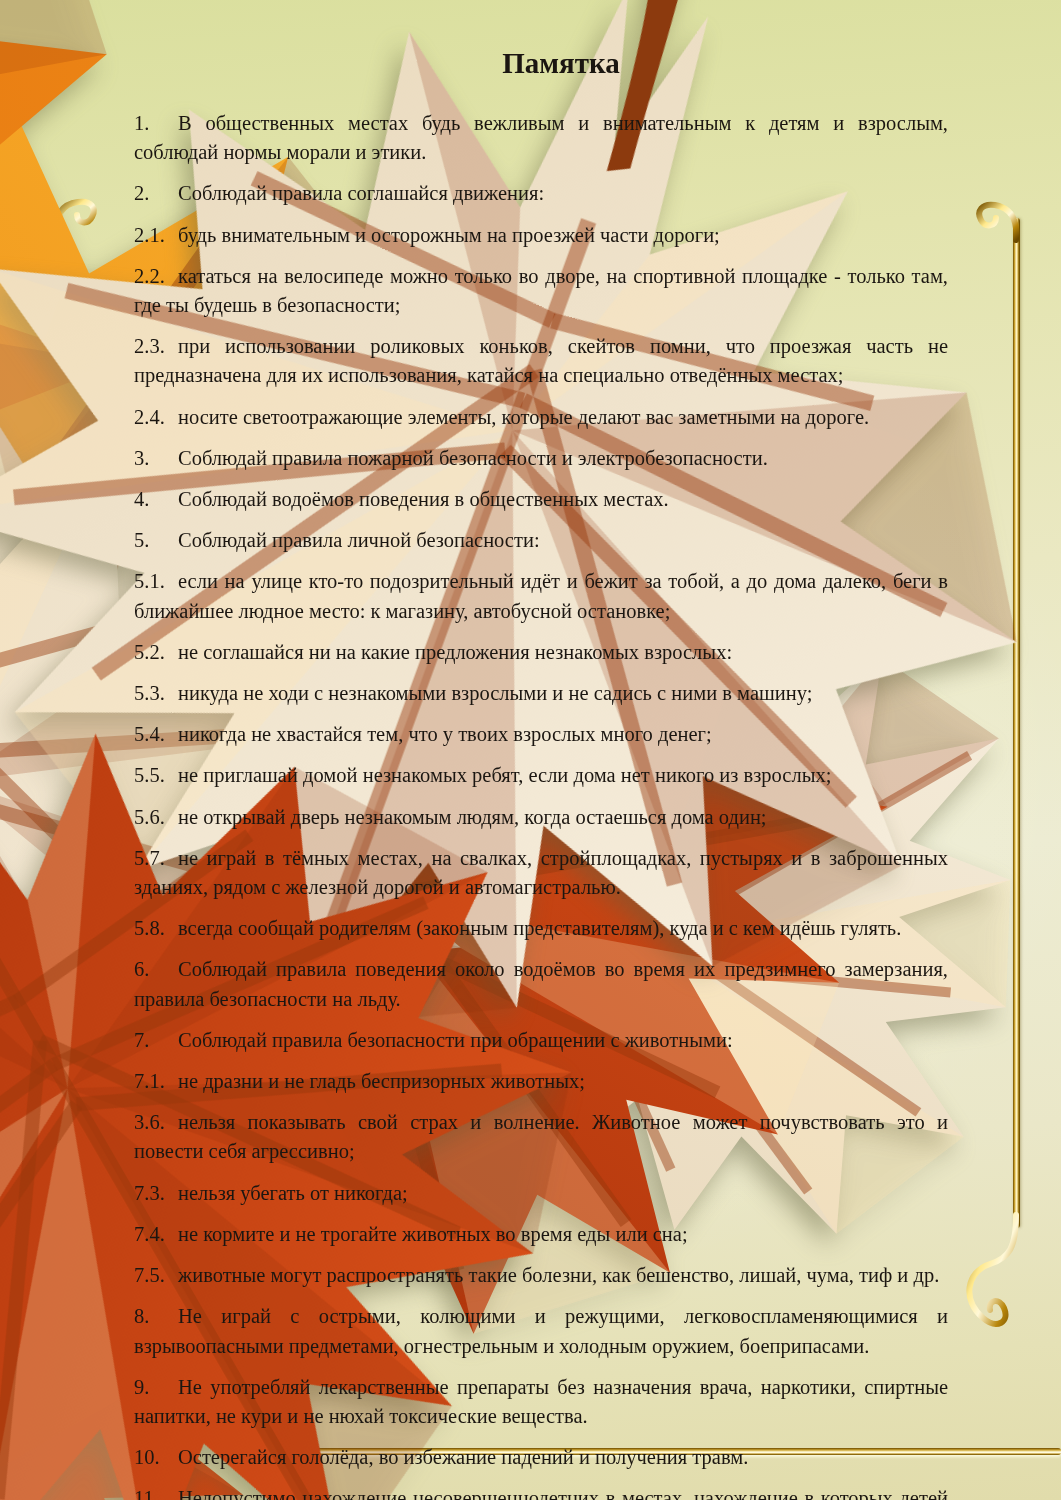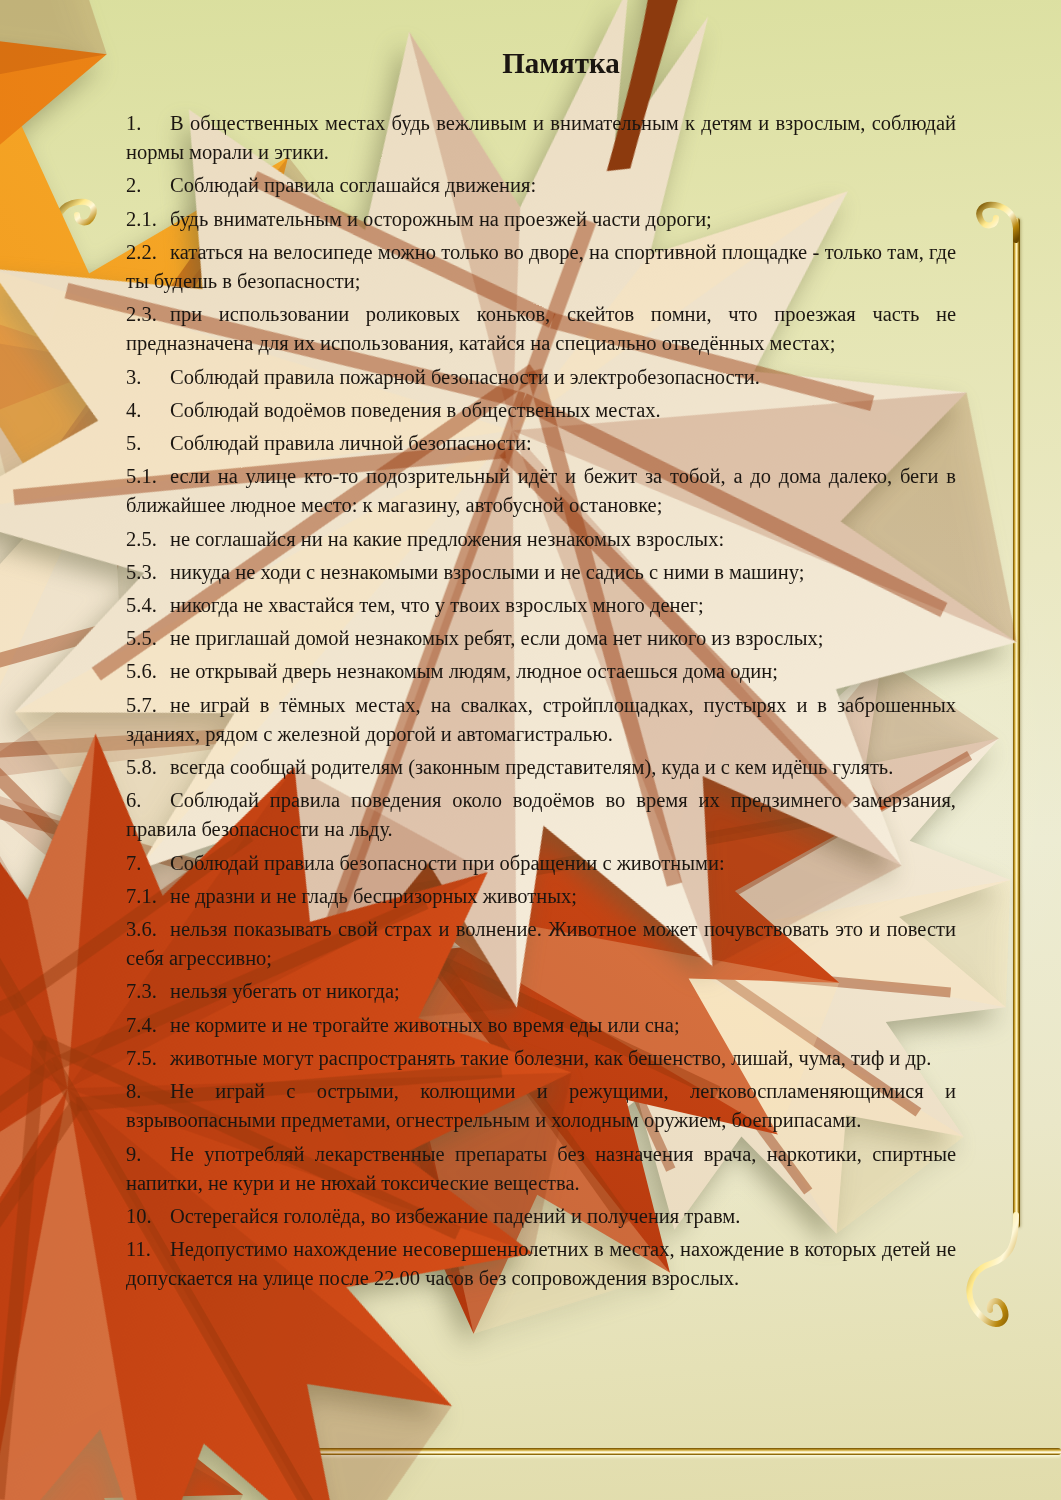--- a/index.html
+++ b/index.html
@@ -34,21 +34,21 @@
   }
   .title{
     text-align:center;
     padding-left:40px;
     font-weight:bold;
     font-size:29px;
     line-height:43px;
     margin:0 0 24px 0;
   }
   .rules p.rule{
-    margin:4px;
+    margin:12px;
     font-size:20.5px;
     line-height:29.2px;
     text-align:justify;
   }
   .rules .num{display:inline-block;width:44px;}
 </style>
 </head>
 <body>
 
 <div class="page">
@@ -201,29 +201,30 @@
   <div class="content">
     <h1 class="title">
       <div>Памятка</div>
     </h1>
     <div class="rules">
         <p class="rule"><span class="num">1.</span><span>В общественных местах будь вежливым и внимательным к детям и взрослым, соблюдай нормы морали и этики.</span></p>
         <p class="rule"><span class="num">2.</span><span>Соблюдай правила соглашайся движения:</span></p>
         <p class="rule"><span class="num">2.1.</span><span>будь внимательным и осторожным на проезжей части дороги;</span></p>
         <p class="rule"><span class="num">2.2.</span><span>кататься на велосипеде можно только во дворе, на спортивной площадке - только там, где ты будешь в безопасности;</span></p>
         <p class="rule"><span class="num">2.3.</span><span>при использовании роликовых коньков, скейтов помни, что проезжая часть не предназначена для их использования, катайся на специально отведённых местах;</span></p>
+        <p class="rule"><span class="num">2.4.</span><span>носите светоотражающие элементы, которые делают вас заметными на дороге.</span></p>
         <p class="rule"><span class="num">3.</span><span>Соблюдай правила пожарной безопасности и электробезопасности.</span></p>
         <p class="rule"><span class="num">4.</span><span>Соблюдай водоёмов поведения в общественных местах.</span></p>
         <p class="rule"><span class="num">5.</span><span>Соблюдай правила личной безопасности:</span></p>
         <p class="rule"><span class="num">5.1.</span><span>если на улице кто-то подозрительный идёт и бежит за тобой, а до дома далеко, беги в ближайшее людное место: к магазину, автобусной остановке;</span></p>
-        <p class="rule"><span class="num">2.5.</span><span>не соглашайся ни на какие предложения незнакомых взрослых:</span></p>
+        <p class="rule"><span class="num">5.2.</span><span>не соглашайся ни на какие предложения незнакомых взрослых:</span></p>
         <p class="rule"><span class="num">5.3.</span><span>никуда не ходи с незнакомыми взрослыми и не садись с ними в машину;</span></p>
         <p class="rule"><span class="num">5.4.</span><span>никогда не хвастайся тем, что у твоих взрослых много денег;</span></p>
         <p class="rule"><span class="num">5.5.</span><span>не приглашай домой незнакомых ребят, если дома нет никого из взрослых;</span></p>
-        <p class="rule"><span class="num">5.6.</span><span>не открывай дверь незнакомым людям, людное остаешься дома один;</span></p>
+        <p class="rule"><span class="num">5.6.</span><span>не открывай дверь незнакомым людям, когда остаешься дома один;</span></p>
         <p class="rule"><span class="num">5.7.</span><span>не играй в тёмных местах, на свалках, стройплощадках, пустырях и в заброшенных зданиях, рядом с железной дорогой и автомагистралью.</span></p>
         <p class="rule"><span class="num">5.8.</span><span>всегда сообщай родителям (законным представителям), куда и с кем идёшь гулять.</span></p>
         <p class="rule"><span class="num">6.</span><span>Соблюдай правила поведения около водоёмов во время их предзимнего замерзания, правила безопасности на льду.</span></p>
         <p class="rule"><span class="num">7.</span><span>Соблюдай правила безопасности при обращении с животными:</span></p>
         <p class="rule"><span class="num">7.1.</span><span>не дразни и не гладь беспризорных животных;</span></p>
         <p class="rule"><span class="num">3.6.</span><span>нельзя показывать свой страх и волнение. Животное может почувствовать это и повести себя агрессивно;</span></p>
         <p class="rule"><span class="num">7.3.</span><span>нельзя убегать от никогда;</span></p>
         <p class="rule"><span class="num">7.4.</span><span>не кормите и не трогайте животных во время еды или сна;</span></p>
         <p class="rule"><span class="num">7.5.</span><span>животные могут распространять такие болезни, как бешенство, лишай, чума, тиф и др.</span></p>
         <p class="rule"><span class="num">8.</span><span>Не играй с острыми, колющими и режущими, легковоспламеняющимися и взрывоопасными предметами, огнестрельным и холодным оружием, боеприпасами.</span></p>

